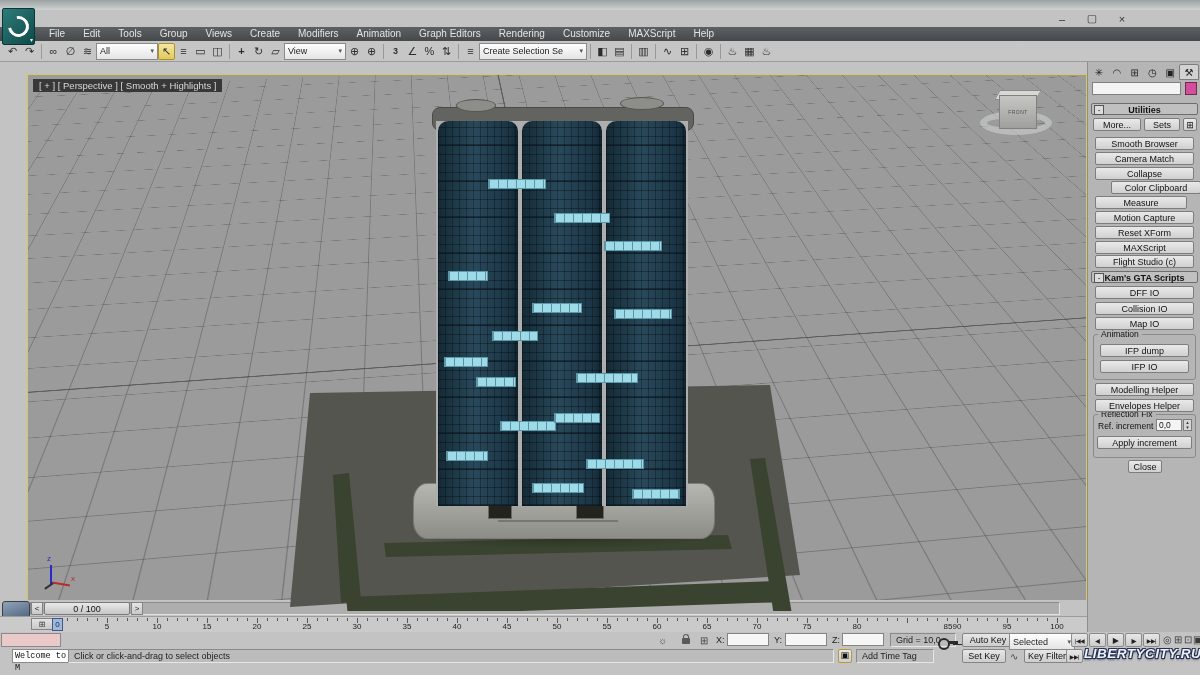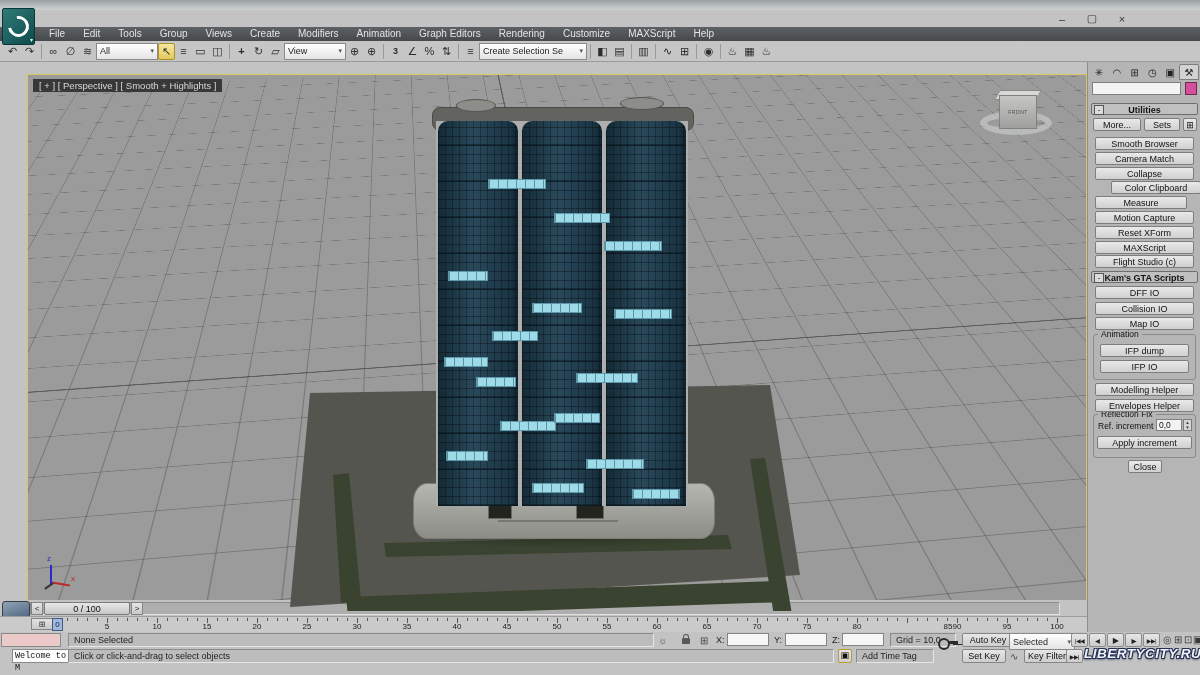--- a/index.html
+++ b/index.html
@@ -492,21 +492,20 @@
         <div class="ticklab" style="left:1007px">95</div>
         <div class="ticklab" style="left:1057px">100</div>
       </div>
     <div class="minicurve">⊞</div>
   </div>
 
   <div class="statusbar">
     <div class="listener-pink"></div>
     <div class="listener-white">Welcome to M</div>
 
-    <div class="sunk" style="left:68px;top:1px;width:586px;height:14px">None Selected</div>
     <div class="sunk" style="left:68px;top:17px;width:766px;height:14px">Click or click-and-drag to select objects</div>
 
     <span class="sicon" style="left:658px;top:3px">☼</span>
     <div class="lockicon"></div>
     <span class="sicon" style="left:700px;top:3px">⊞</span>
 
     <span class="slabel" style="left:716px;top:3px">X:</span>
     <div class="winput" style="left:727px;top:1px;width:42px;height:13px"></div>
     <span class="slabel" style="left:774px;top:3px">Y:</span>
     <div class="winput" style="left:785px;top:1px;width:42px;height:13px"></div>

